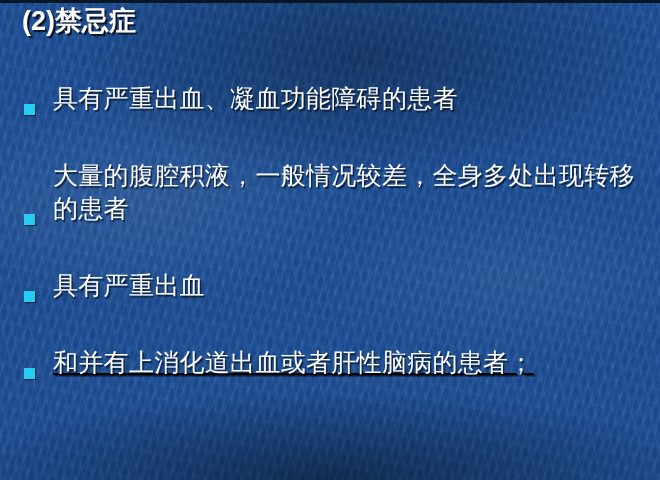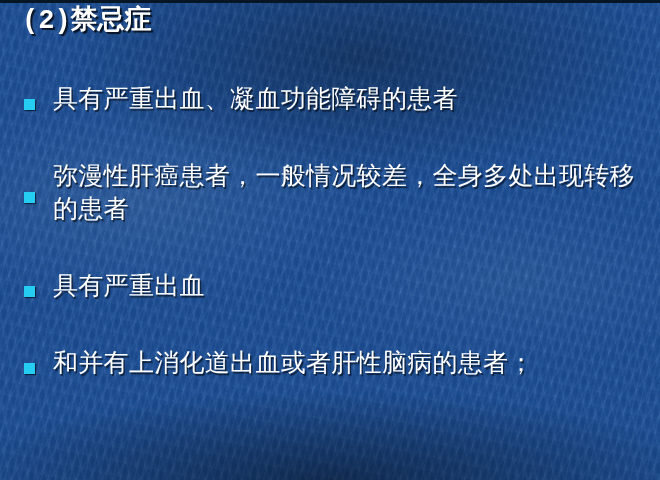--- a/index.html
+++ b/index.html
@@ -85,43 +85,43 @@
     width: 100%;
     height: 3px;
     background: #071624;
   }
 
   
   .title {
     position: absolute;
     left: 22px;
     top: 7px;
-    font-family: Liberation Mono, monospace;
+    font-family: Liberation Sans, sans-serif;
     font-weight: bold;
     font-size: 27px;
     line-height: 1.1;
     color: #ffffff;
     letter-spacing: 0px;
     text-shadow: 2px 2px 1px rgba(0,0,0,0.75);
     white-space: nowrap;
   }
 
   
   .list {
     position: absolute;
     left: 24px;
     top: 82px;
     width: 616px;
   }
   .bullet-row {
     display: flex;
-    align-items: center;
+    align-items: flex-end;
     margin-bottom: 44px;
   }
-  .bullet-row:last-child { margin-bottom: 16px; }
+  .bullet-row:last-child { margin-bottom: 16px; text-decoration: underline; }
 
   .bullet-mark {
     flex: 0 0 auto;
     width: 11px;
     height: 11px;
     margin-top: 11px;
     margin-right: 18px;
     background: #25cdf2;
     box-shadow: 1px 1px 1px rgba(0,0,0,0.55);
   }
@@ -149,21 +149,21 @@
 
   <div class="list">
 
     <div class="bullet-row">
       <span class="bullet-mark"></span>
       <span class="bullet-text">具有严重出血、凝血功能障碍的患者</span>
     </div>
 
     <div class="bullet-row">
       <span class="bullet-mark"></span>
-      <span class="bullet-text">弥漫性肝癌患者，一般情况较差，全身多处出现转移的患者</span>
+      <span class="bullet-text">大量的腹腔积液，一般情况较差，全身多处出现转移的患者</span>
     </div>
 
     <div class="bullet-row">
       <span class="bullet-mark"></span>
       <span class="bullet-text">具有严重出血</span>
     </div>
 
     <div class="bullet-row">
       <span class="bullet-mark"></span>
       <span class="bullet-text">和并有上消化道出血或者肝性脑病的患者；</span>

